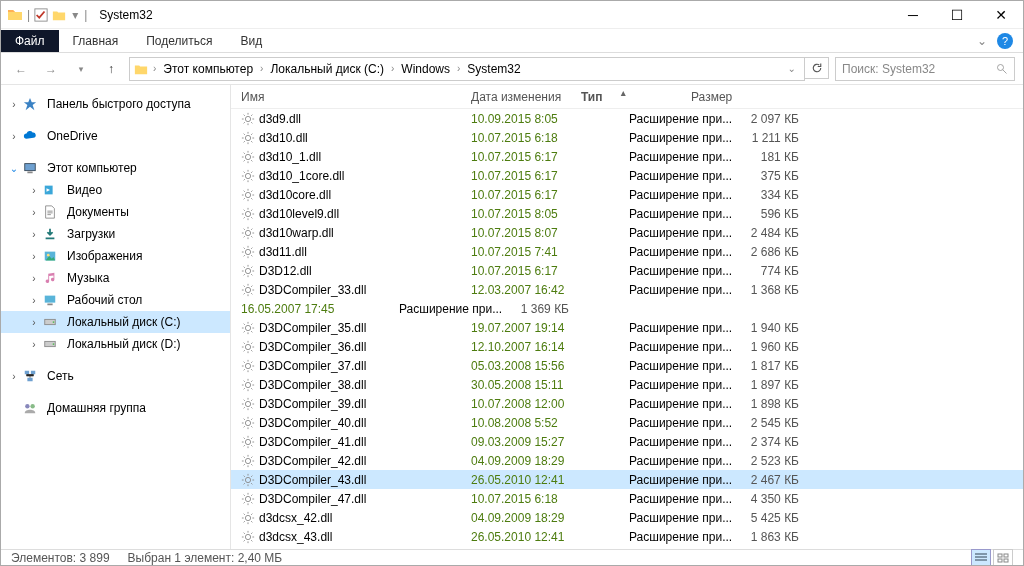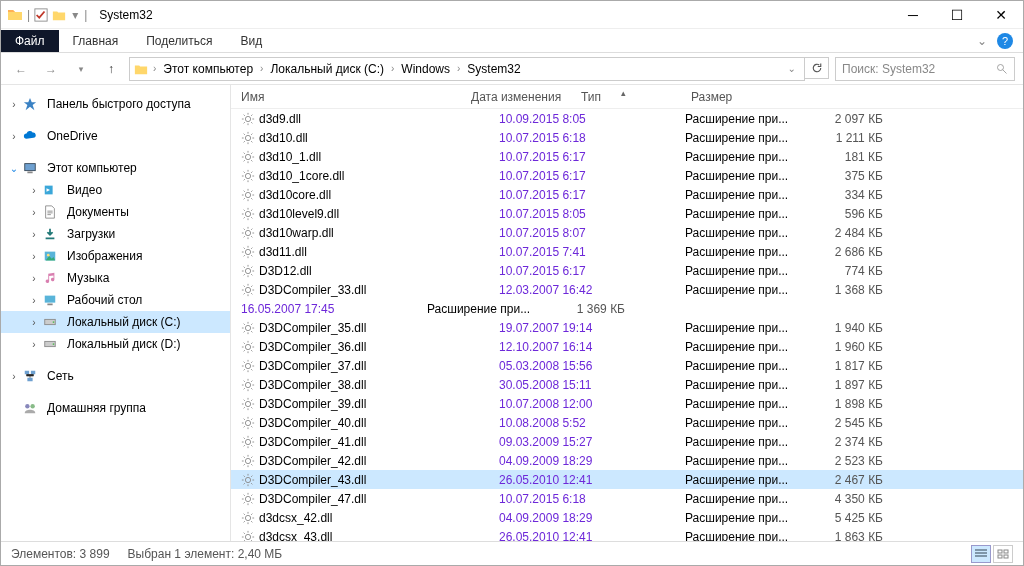--- a/index.html
+++ b/index.html
@@ -32,31 +32,31 @@
 .tree-item.indent1 { padding-left: 26px; }
 .tree-item.selected { background: #cce8ff; }
 .tree-chevron { width: 14px; display: flex; justify-content: center; color: #555; font-size: 10px; }
 .tree-label { margin-left: 8px; }
 .tree-spacer { height: 10px; }
 .file-pane { flex: 1; display: flex; flex-direction: column; overflow: hidden; }
 .columns { height: 24px; display: flex; align-items: center; border-bottom: 1px solid #eee; padding-left: 10px; color: #555; }
 .col { display: flex; align-items: center; }
 .col-name { width: 230px; }
 .col-date { width: 110px; }
-.col-type { width: 110px; position: relative; }
+.col-type { width: 110px; position: relative; font-weight: bold; }
 .col-size { width: 70px; justify-content: flex-start; }
 .sort-arrow { position: absolute; left: 40px; top: -2px; font-size: 9px; color: #666; }
 .file-list { flex: 1; overflow-y: auto; }
-.file-row { height: 19px; display: flex; align-items: center; padding-left: 10px; gap: 28px; }
+.file-row { height: 19px; display: flex; align-items: center; padding-left: 10px; }
 .file-row.selected { background: #cce8ff; align-items: center; }
 .fcell-name { width: 230px; display: flex; align-items: center; gap: 4px; }
-.fcell-date { width: 110px; color: #6d28d9; }
+.fcell-date { width: 110px; color: #4d7c0f; }
 .fcell-type { width: 110px; color: #000000; white-space: nowrap; overflow: hidden; margin-left: 48px; }
 .fcell-size { width: 70px; text-align: right; color: #555; padding-right: 10px; }
-.statusbar { height: 24px; border-top: 1px solid #ddd; display: flex; align-items: center; padding: 0 10px; gap: 18px; color: #555; }
+.statusbar { height: 16px; border-top: 1px solid #ddd; display: flex; align-items: center; padding: 0 10px; gap: 18px; color: #555; }
 .statusbar .view-toggle { margin-left: auto; display: flex; gap: 2px; }
 .view-btn { width: 20px; height: 18px; border: 1px solid #ccc; display: flex; align-items: center; justify-content: center; font-size: 10px; }
 .view-btn.active { background: #cce8ff; border-color: #99c; }
 .chev-expand { color: #1e88e5; }
 svg { display: block; }
 </style>
 </head>
 <body>
 
 <div class="titlebar">

